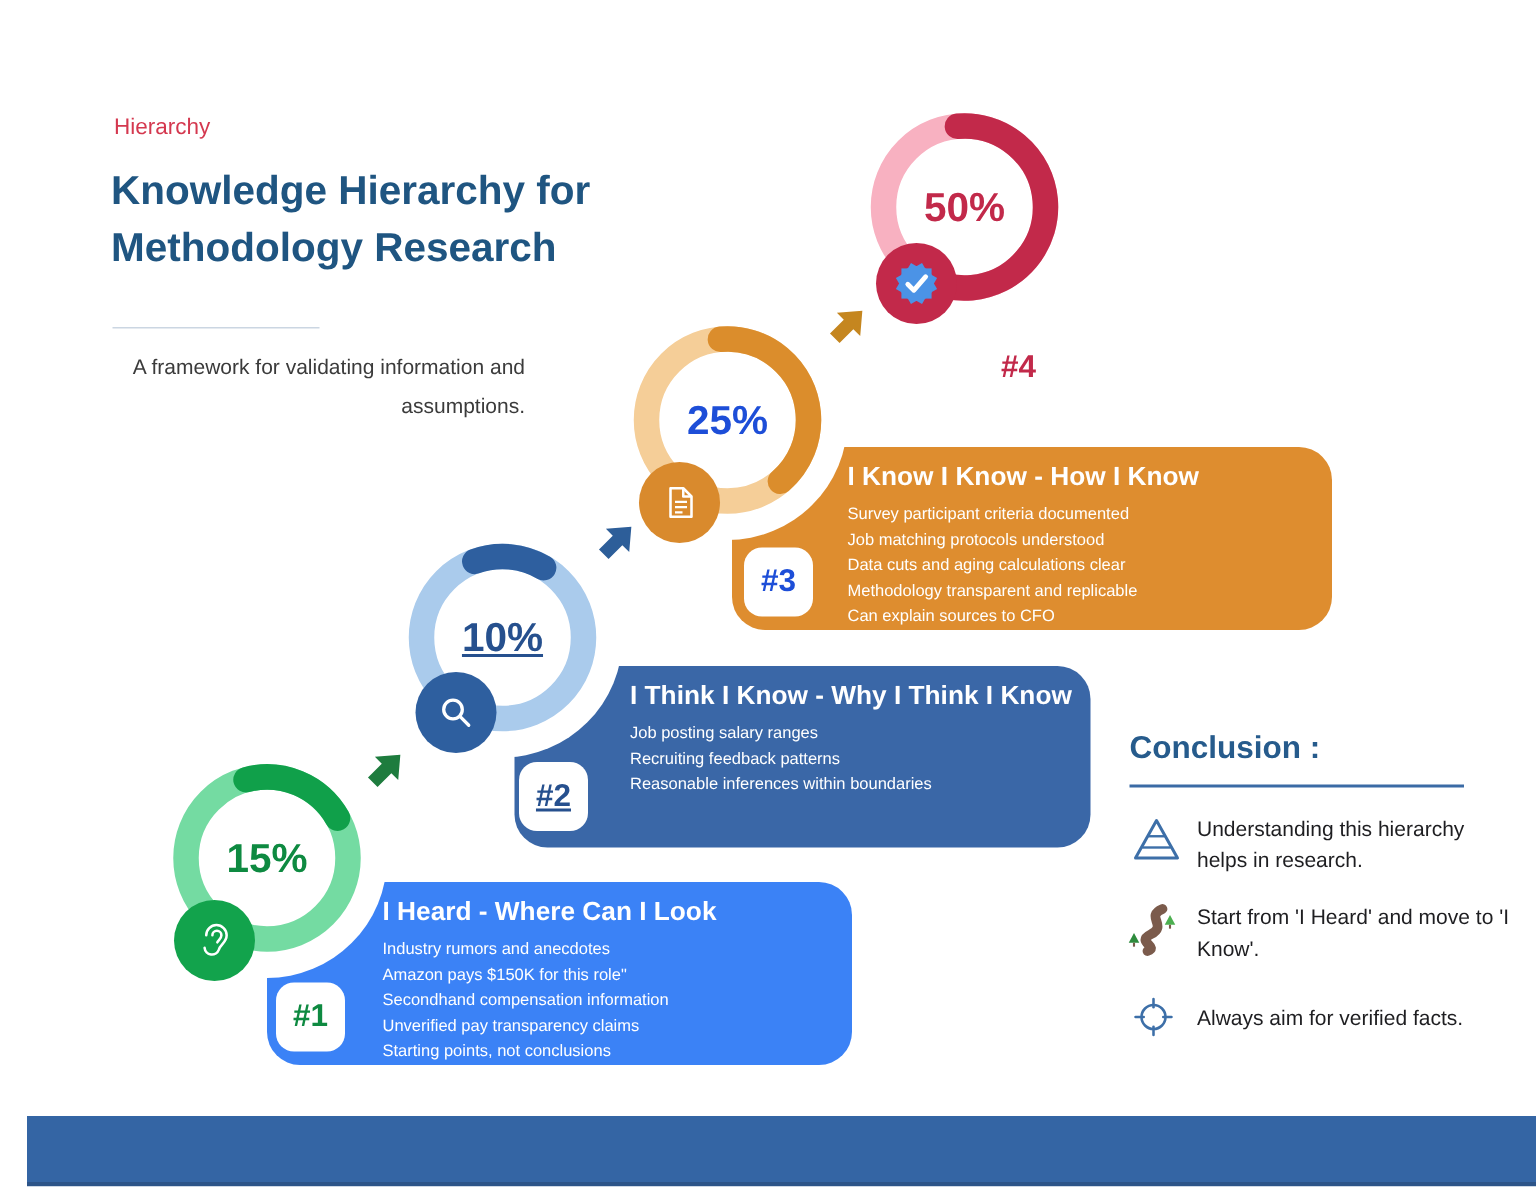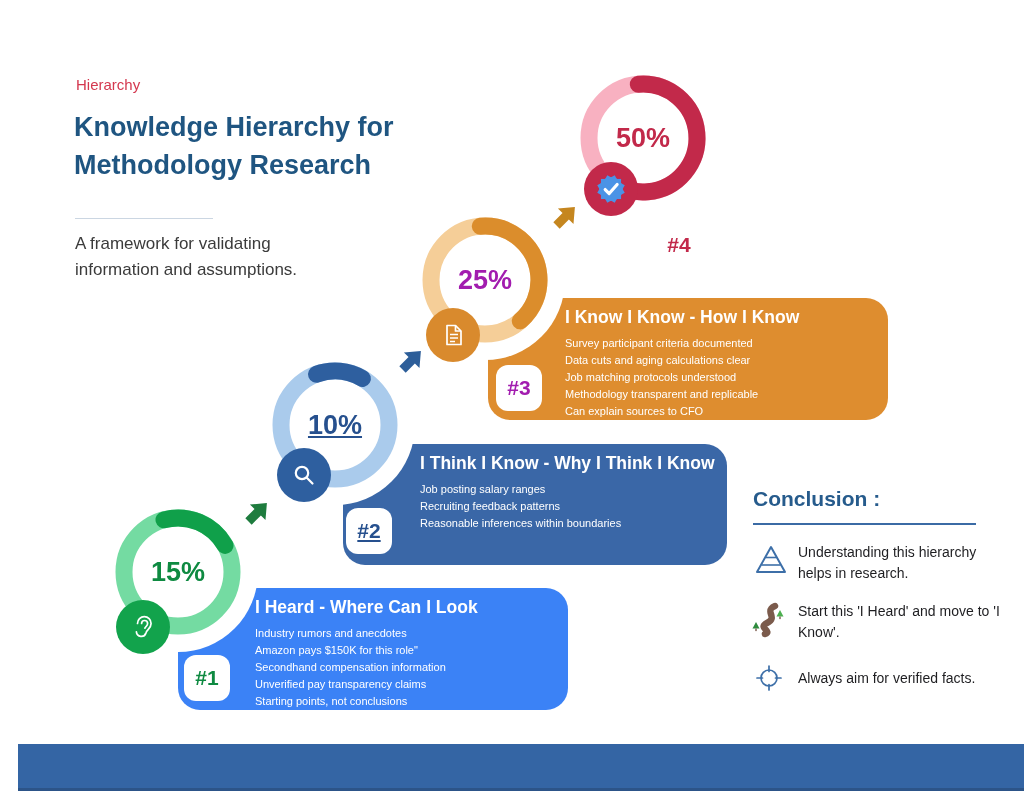--- a/index.html
+++ b/index.html
@@ -7,21 +7,21 @@
   .canvas {
     position:relative; width:1024px; height:791px; overflow:hidden;
     background:#ffffff; font-family:"Liberation Sans", sans-serif;margin-left:18px;
   }
   .abs { position:absolute; }
 
   
   .eyebrow { left:58px; top:76px; font-size:15px; font-weight:500; color:#D4384F; }
   .main-title { left:56px; top:108px; font-size:27px; font-weight:700; color:#1F5581; line-height:38px; }
   .divider { left:57px; top:218px; width:138px; height:1px; background:#CBD6E2; }
-  .subtitle { left:57px; top:231px; width:275px; font-size:17px; line-height:26px; color:#3B3B3B; }
+  .subtitle { left:57px; top:231px; width:275px; font-size:14px; line-height:26px; color:#3B3B3B;text-align:right; }
 
   
   .card { position:absolute; border-radius:22px; color:#fff; z-index:2; }
   .card-title { position:absolute; left:77px; top:9px; font-size:17.5px; font-weight:700; white-space:nowrap; }
   .card-items { position:absolute; left:77px; top:37px; }
   .card-item { font-size:11px; line-height:17px; white-space:nowrap; }
   .badge { position:absolute; width:46px; height:46px; background:#fff; border-radius:12px;
            font-size:21px; font-weight:700; text-align:center; line-height:46px; z-index:3; }
 
   
@@ -35,21 +35,21 @@
                  display:flex; align-items:center; justify-content:center; }
 
   .s1 .track { stroke:#74DBA2; } .s1 .arc { stroke:#10A04A; }
   .s2 .track { stroke:#AACBEC; } .s2 .arc { stroke:#2E5F9F; }
   .s3 .track { stroke:#F5CE98; } .s3 .arc { stroke:#DB8D2C; }
   .s4 .track { stroke:#F8B1C1; } .s4 .arc { stroke:#C2294A; }
 
   .bg1 { background:#3b82f6; } .bg2 { background:#3A67A7; }
   .bg3 { background:#DE8D2F; } .bg4 { background:#C22A4B; }
   .tx1 { color:#0E8A41; } .tx2 { color:#26508E;text-decoration:underline; }
-  .tx3 { color:#a21caf; } .tx4 { color:#C2294A; }
+  .tx3 { color:#1d4ed8; } .tx4 { color:#C2294A; }
 
   .arrow { position:absolute; z-index:6; }
 
   
   .conc-title { left:735px; top:487px; font-size:21px; font-weight:700; color:#265B8C; }
   .conc-underline { left:735px; top:523px; width:223px; height:2px; background:#3B6BA5; }
   .conc-item-text { position:absolute; left:780px; width:215px; font-size:14px; line-height:21px; color:#1E1E21; }
   .conc-icon { position:absolute; }
 
   
@@ -112,22 +112,22 @@
     <svg width="32" height="32" viewBox="0 0 32 32">
       <circle cx="14" cy="14" r="6.2" fill="none" stroke="#fff" stroke-width="2.2"></circle>
       <line x1="18.8" y1="18.8" x2="24.5" y2="24.5" stroke="#fff" stroke-width="2.2" stroke-linecap="round"></line>
     </svg>
   </div>
 
   <div class="card bg3" style="left:470px;top:298px;width:400px;height:122px;">
     <div class="card-title">I Know I Know - How I Know</div>
     <div class="card-items">
       <div class="card-item">Survey participant criteria documented</div>
+      <div class="card-item">Job matching protocols understood</div>
       <div class="card-item">Data cuts and aging calculations clear</div>
-      <div class="card-item">Job matching protocols understood</div>
       <div class="card-item">Methodology transparent and replicable</div>
       <div class="card-item">Can explain sources to CFO</div>
     </div>
   </div>
   <div class="badge tx3" style="left:478px;top:365px;">#3</div>
   <div class="notch" style="left:387px;top:200px;"></div>
   <svg class="donut s3" style="left:401px;top:214px;" width="132" height="132" viewBox="0 0 132 132">
     <circle class="track" cx="66" cy="66" r="54"></circle>
     <circle class="arc" cx="66" cy="66" r="54" stroke-dasharray="135.7 339.3" transform="rotate(-95 66 66)"></circle>
   </svg>
@@ -187,21 +187,21 @@
   </svg>
   <div class="conc-item-text" style="top:542px;">Understanding this hierarchy helps in research.</div>
 
   <svg class="conc-icon" style="left:733px;top:602px;" width="36" height="36" viewBox="0 0 36 36">
     <path d="M24 4 C12 9 28 15 16 21 C6 26 22 29 14 32" fill="none" stroke="#7B5B4C" stroke-width="6.5" stroke-linecap="round"></path>
     <polygon points="29,8 32.5,14.5 25.5,14.5" fill="#4CAF50"></polygon>
     <rect x="28.3" y="14.5" width="1.4" height="2.6" fill="#7B5B4C"></rect>
     <polygon points="5,20 8.5,26.5 1.5,26.5" fill="#2E8B3D"></polygon>
     <rect x="4.3" y="26.5" width="1.4" height="2.6" fill="#7B5B4C"></rect>
   </svg>
-  <div class="conc-item-text" style="top:601px;">Start this 'I Heard' and move to 'I Know'.</div>
+  <div class="conc-item-text" style="top:601px;">Start from 'I Heard' and move to 'I Know'.</div>
 
   <svg class="conc-icon" style="left:736px;top:663px;" width="30" height="30" viewBox="0 0 30 30">
     <circle cx="15" cy="15" r="8" fill="none" stroke="#3D6FA8" stroke-width="1.7"></circle>
     <line x1="15" y1="3" x2="15" y2="8.5" stroke="#3D6FA8" stroke-width="1.7" stroke-linecap="round"></line>
     <line x1="15" y1="21.5" x2="15" y2="27" stroke="#3D6FA8" stroke-width="1.7" stroke-linecap="round"></line>
     <line x1="3" y1="15" x2="8.5" y2="15" stroke="#3D6FA8" stroke-width="1.7" stroke-linecap="round"></line>
     <line x1="21.5" y1="15" x2="27" y2="15" stroke="#3D6FA8" stroke-width="1.7" stroke-linecap="round"></line>
   </svg>
   <div class="conc-item-text" style="top:668px;">Always aim for verified facts.</div>
 

